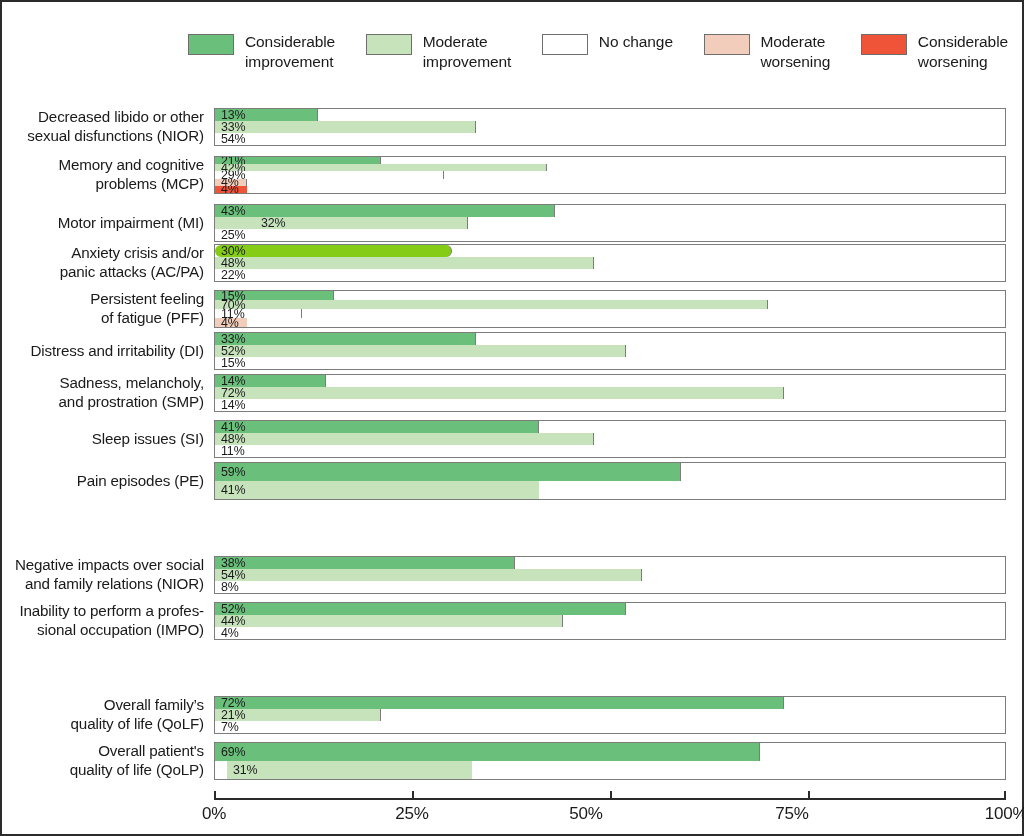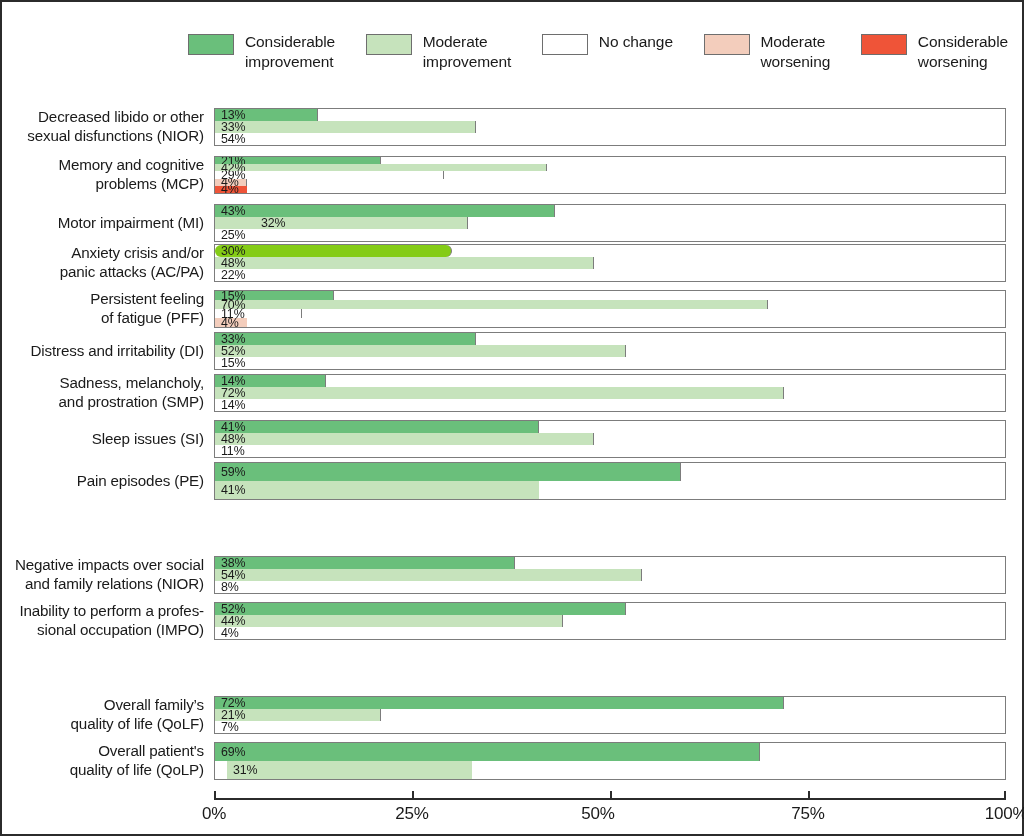--- a/index.html
+++ b/index.html
@@ -376,20 +376,20 @@
       </div>
     </div>
 
   <div id="axis">
     <div id="axis-line"></div>
   <div class="tick" style="left: 0px;"></div>
       <div class="tick-label" style="left: 0px;">0%</div>
       <div class="tick" style="left: 198px;"></div>
       <div class="tick-label" style="left: 198px;">25%</div>
       <div class="tick" style="left: 396px;"></div>
-      <div class="tick-label" style="left: 384px;">50%</div>
+      <div class="tick-label" style="left: 372px;">50%</div>
       <div class="tick" style="left: 594px;"></div>
-      <div class="tick-label" style="left: 594px;">75%</div>
+      <div class="tick-label" style="left: 578px;">75%</div>
       <div class="tick" style="left: 790px;"></div>
       <div class="tick-label" style="left: 792px;">100%</div>
     </div>
 
 </div>
 
 </body></html>

